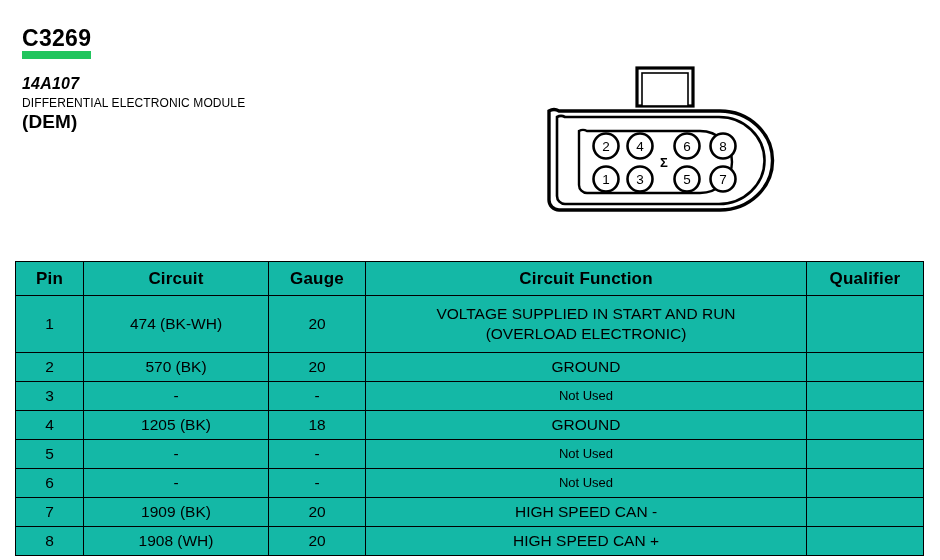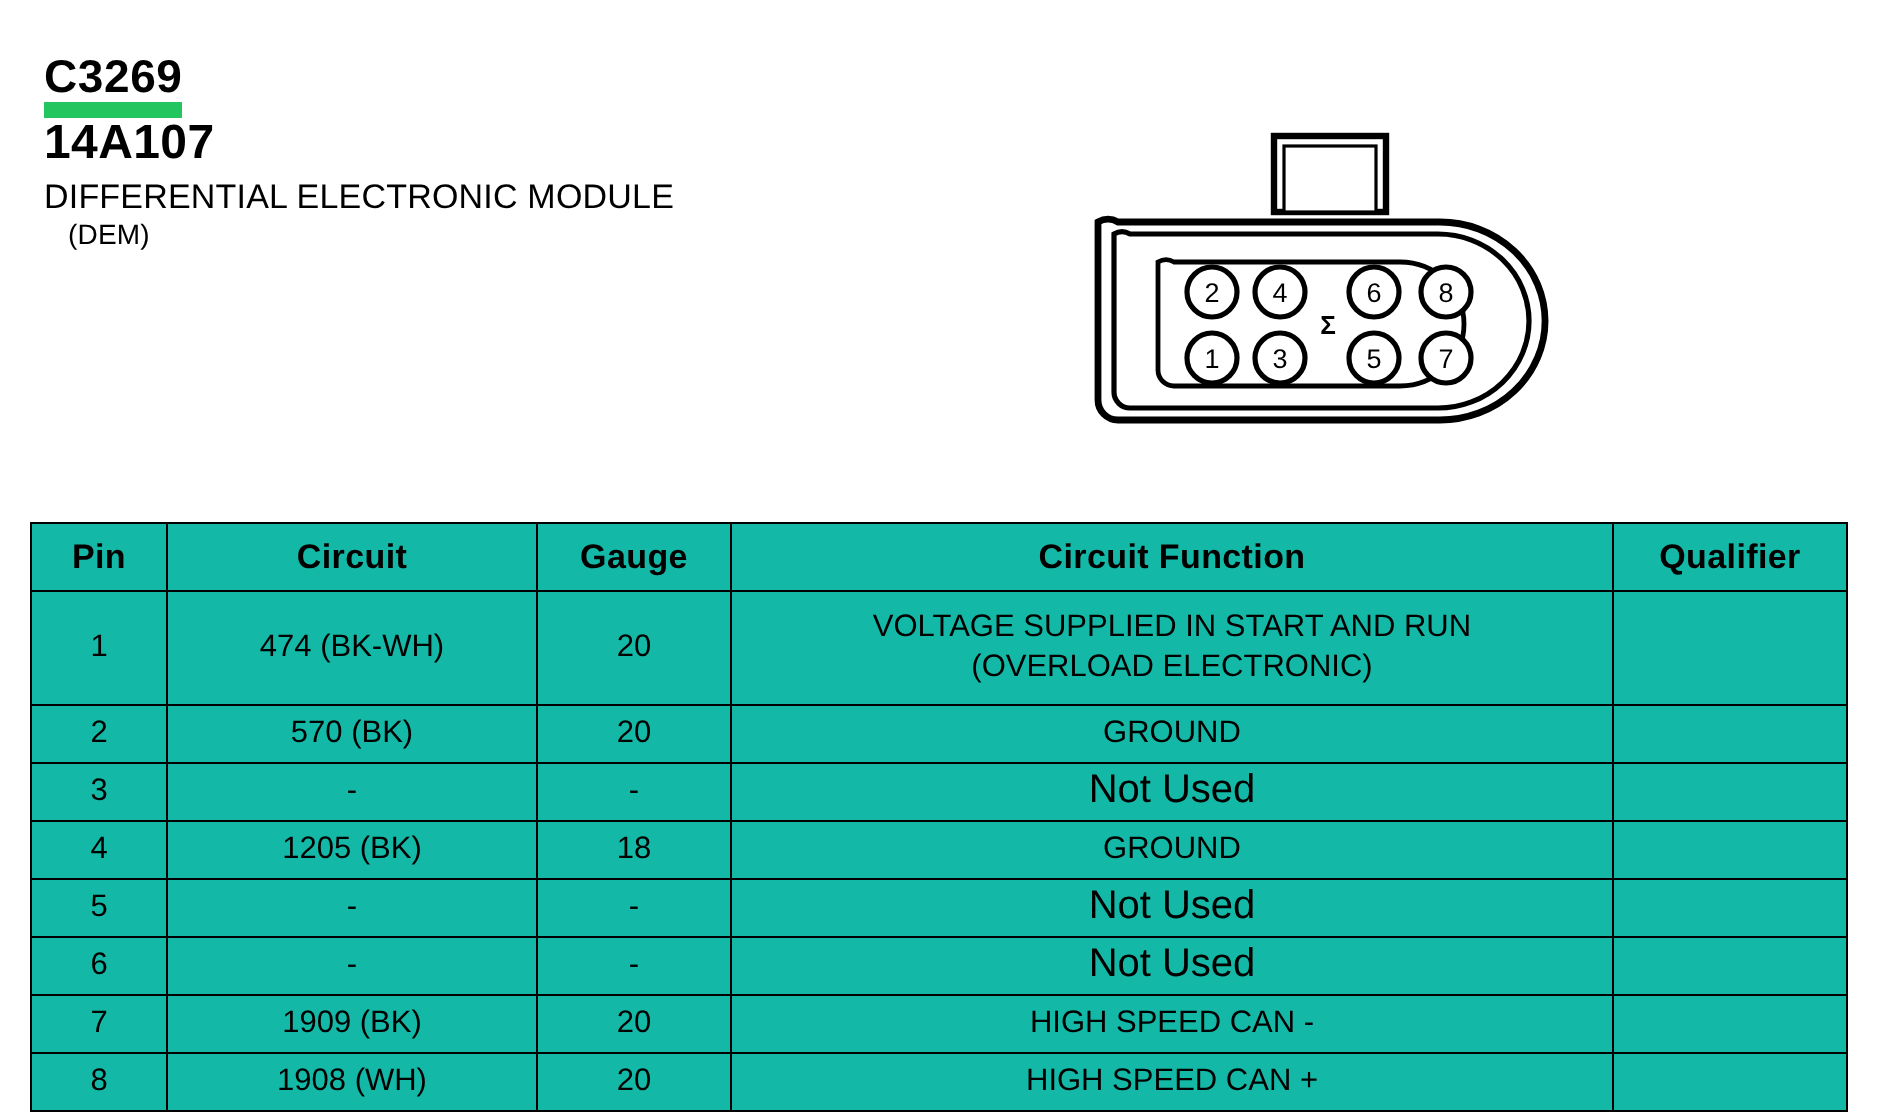--- a/index.html
+++ b/index.html
@@ -27,38 +27,39 @@
   #connector-id {
     font-size: 23px;
     font-weight: bold;
     letter-spacing: 0.3px;
     line-height: 1.05;
     display: inline-block;
     border-bottom: 8px solid #22c55e;
     padding-bottom: 1px;
   }
   #part-number {
-    font-size: 24px;
-    font-weight: bold;
+    font-size: 16px;
+    font-weight: bold;
+    margin-top: 16px;
     letter-spacing: 0.2px;
     line-height: 1.1;
+    font-style: italic;
   }
   #part-name {
-    font-size: 17px;
+    font-size: 12px;
     font-weight: normal;
     margin-top: 3px;
     line-height: 1.22;
     letter-spacing: 0.1px;
   }
   #part-name-abbr {
-    font-size: 14px;
-    font-weight: normal;
+    font-size: 19px;
+    font-weight: bold;
     line-height: 1.22;
     letter-spacing: 0.1px;
-    margin-left: 12px;
   }
 
   
   #connector-figure {
     position: absolute;
     left: 535px;
     top: 55px;
     width: 270px;
     height: 170px;
   }
@@ -117,21 +118,21 @@
     font-size: 15.5px;
     height: 28px;
   }
   td.cell-function {
     text-align: center;
     font-size: 15.5px;
     padding-left: 5px;
     height: 28px;
     line-height: 1.28;
   }
-  td.cell-function.mixed { font-size: 20px; }
+  td.cell-function.mixed { font-size: 13px; }
   td.cell-qual { height: 28px; }
 
   tr.tall td { height: 56px; vertical-align: top; padding-top: 3px; }
   tr.tall td.cell-pin,
   tr.tall td.cell-circuit,
   tr.tall td.cell-gauge { padding-top: 4px; }
   tr.tall td.cell-function { padding-top: 3px; }
 </style>
 </head>
 <body>

